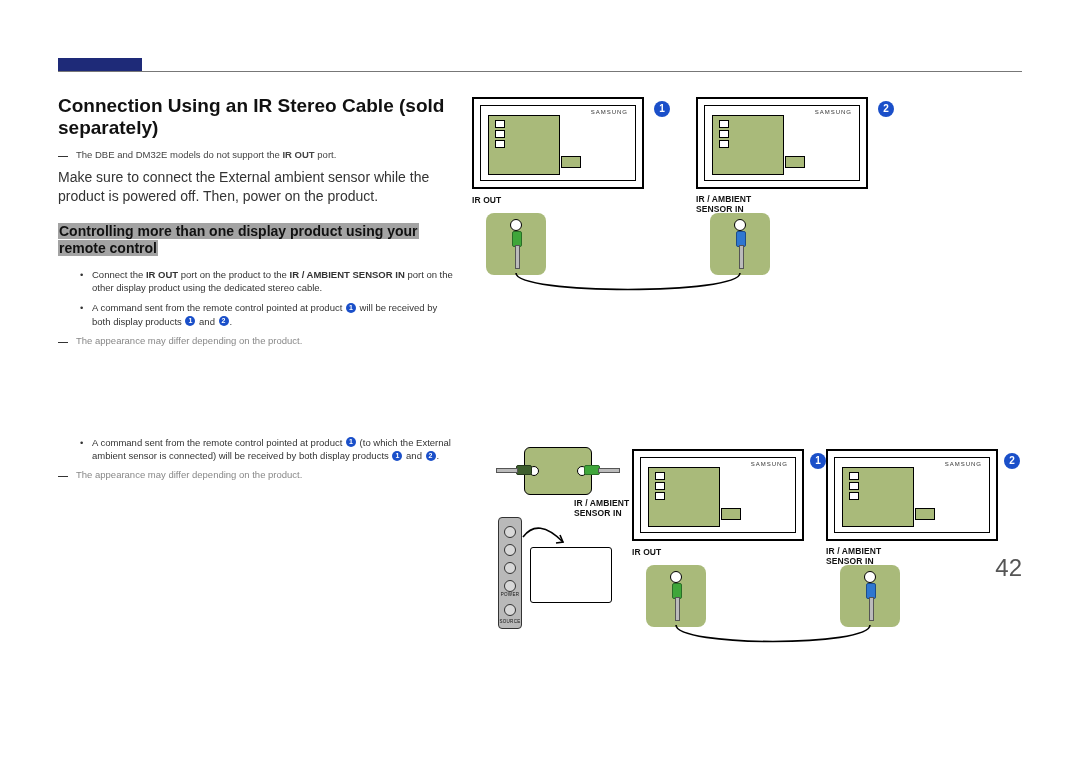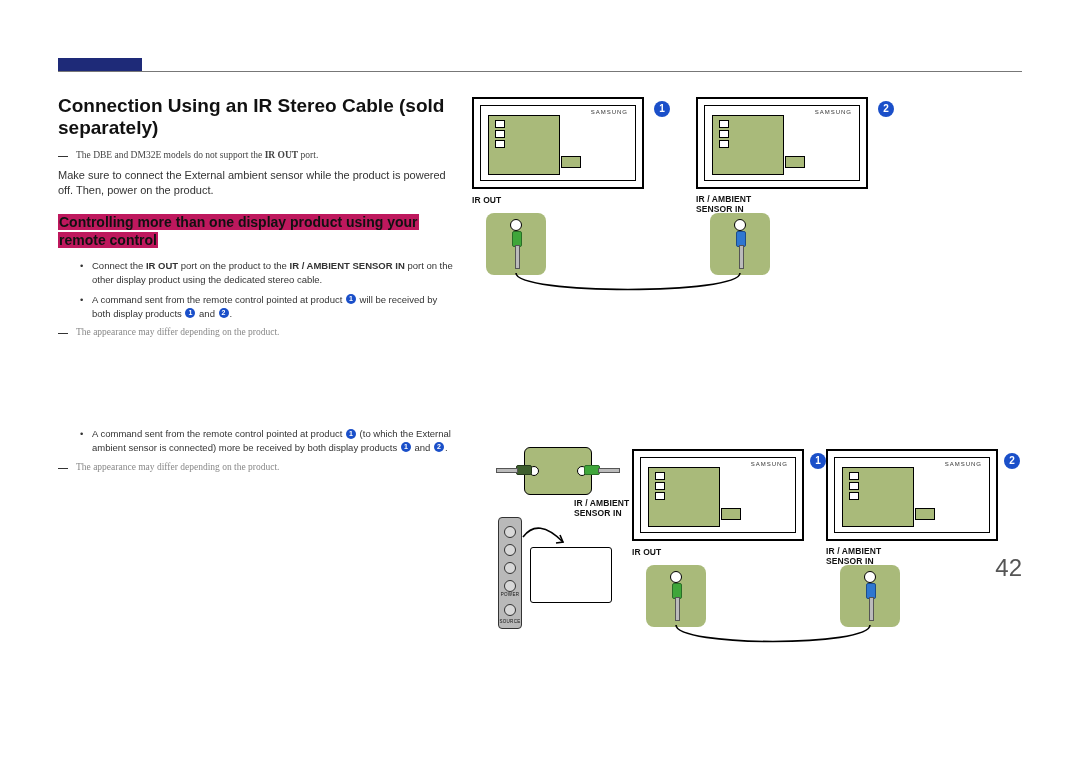--- a/index.html
+++ b/index.html
@@ -66,40 +66,39 @@
     flex: 0 0 10px;
     height: 0;
     border-top: 1px solid #333;
     margin-top: 7px;
     margin-right: 8px;
   }
   .note-text {
     font-size: 9.5px;
     line-height: 1.35;
     color: #444;
-    font-family: Liberation Serif, serif;
   }
   .note-text.gray {
     color: #888;
   }
   .body-text {
-    font-size: 11px;
+    font-size: 14px;
     line-height: 1.4;
     margin: 4px 0 10px 0;
     color: #333;
   }
   .subheading {
     font-size: 14px;
     font-weight: bold;
     line-height: 1.25;
     color: #111;
     margin: 16px 0 10px 0;
   }
   .subheading .hl {
-    background: #be185d;
+    background: #a3a3a3;
     padding: 0 1px;
     box-decoration-break: clone;
     margin-top: 27px;
     -webkit-box-decoration-break: clone;
   }
   ul.bullets {
     list-style: none;
     padding: 0 0 0 18px;
     margin: 4px 0;
   }
@@ -403,21 +402,21 @@
       <div class="note-row">
         <div class="note-dash"></div>
         <div class="note-text gray">The appearance may differ depending on the product.</div>
       </div>
 
       <div style="height:78px"></div>
 
 
       <ul class="bullets">
         <li>
-          <span>A command sent from the remote control pointed at product </span><span class="circled-num">1</span><span> (to which the External ambient sensor is connected) more be received by both display products </span><span class="circled-num">1</span><span> and </span><span class="circled-num">2</span><span>.</span>
+          <span>A command sent from the remote control pointed at product </span><span class="circled-num">1</span><span> (to which the External ambient sensor is connected) will be received by both display products </span><span class="circled-num">1</span><span> and </span><span class="circled-num">2</span><span>.</span>
         </li>
       </ul>
 
       <div class="note-row">
         <div class="note-dash"></div>
         <div class="note-text gray">The appearance may differ depending on the product.</div>
       </div>
 
     </div>
 

